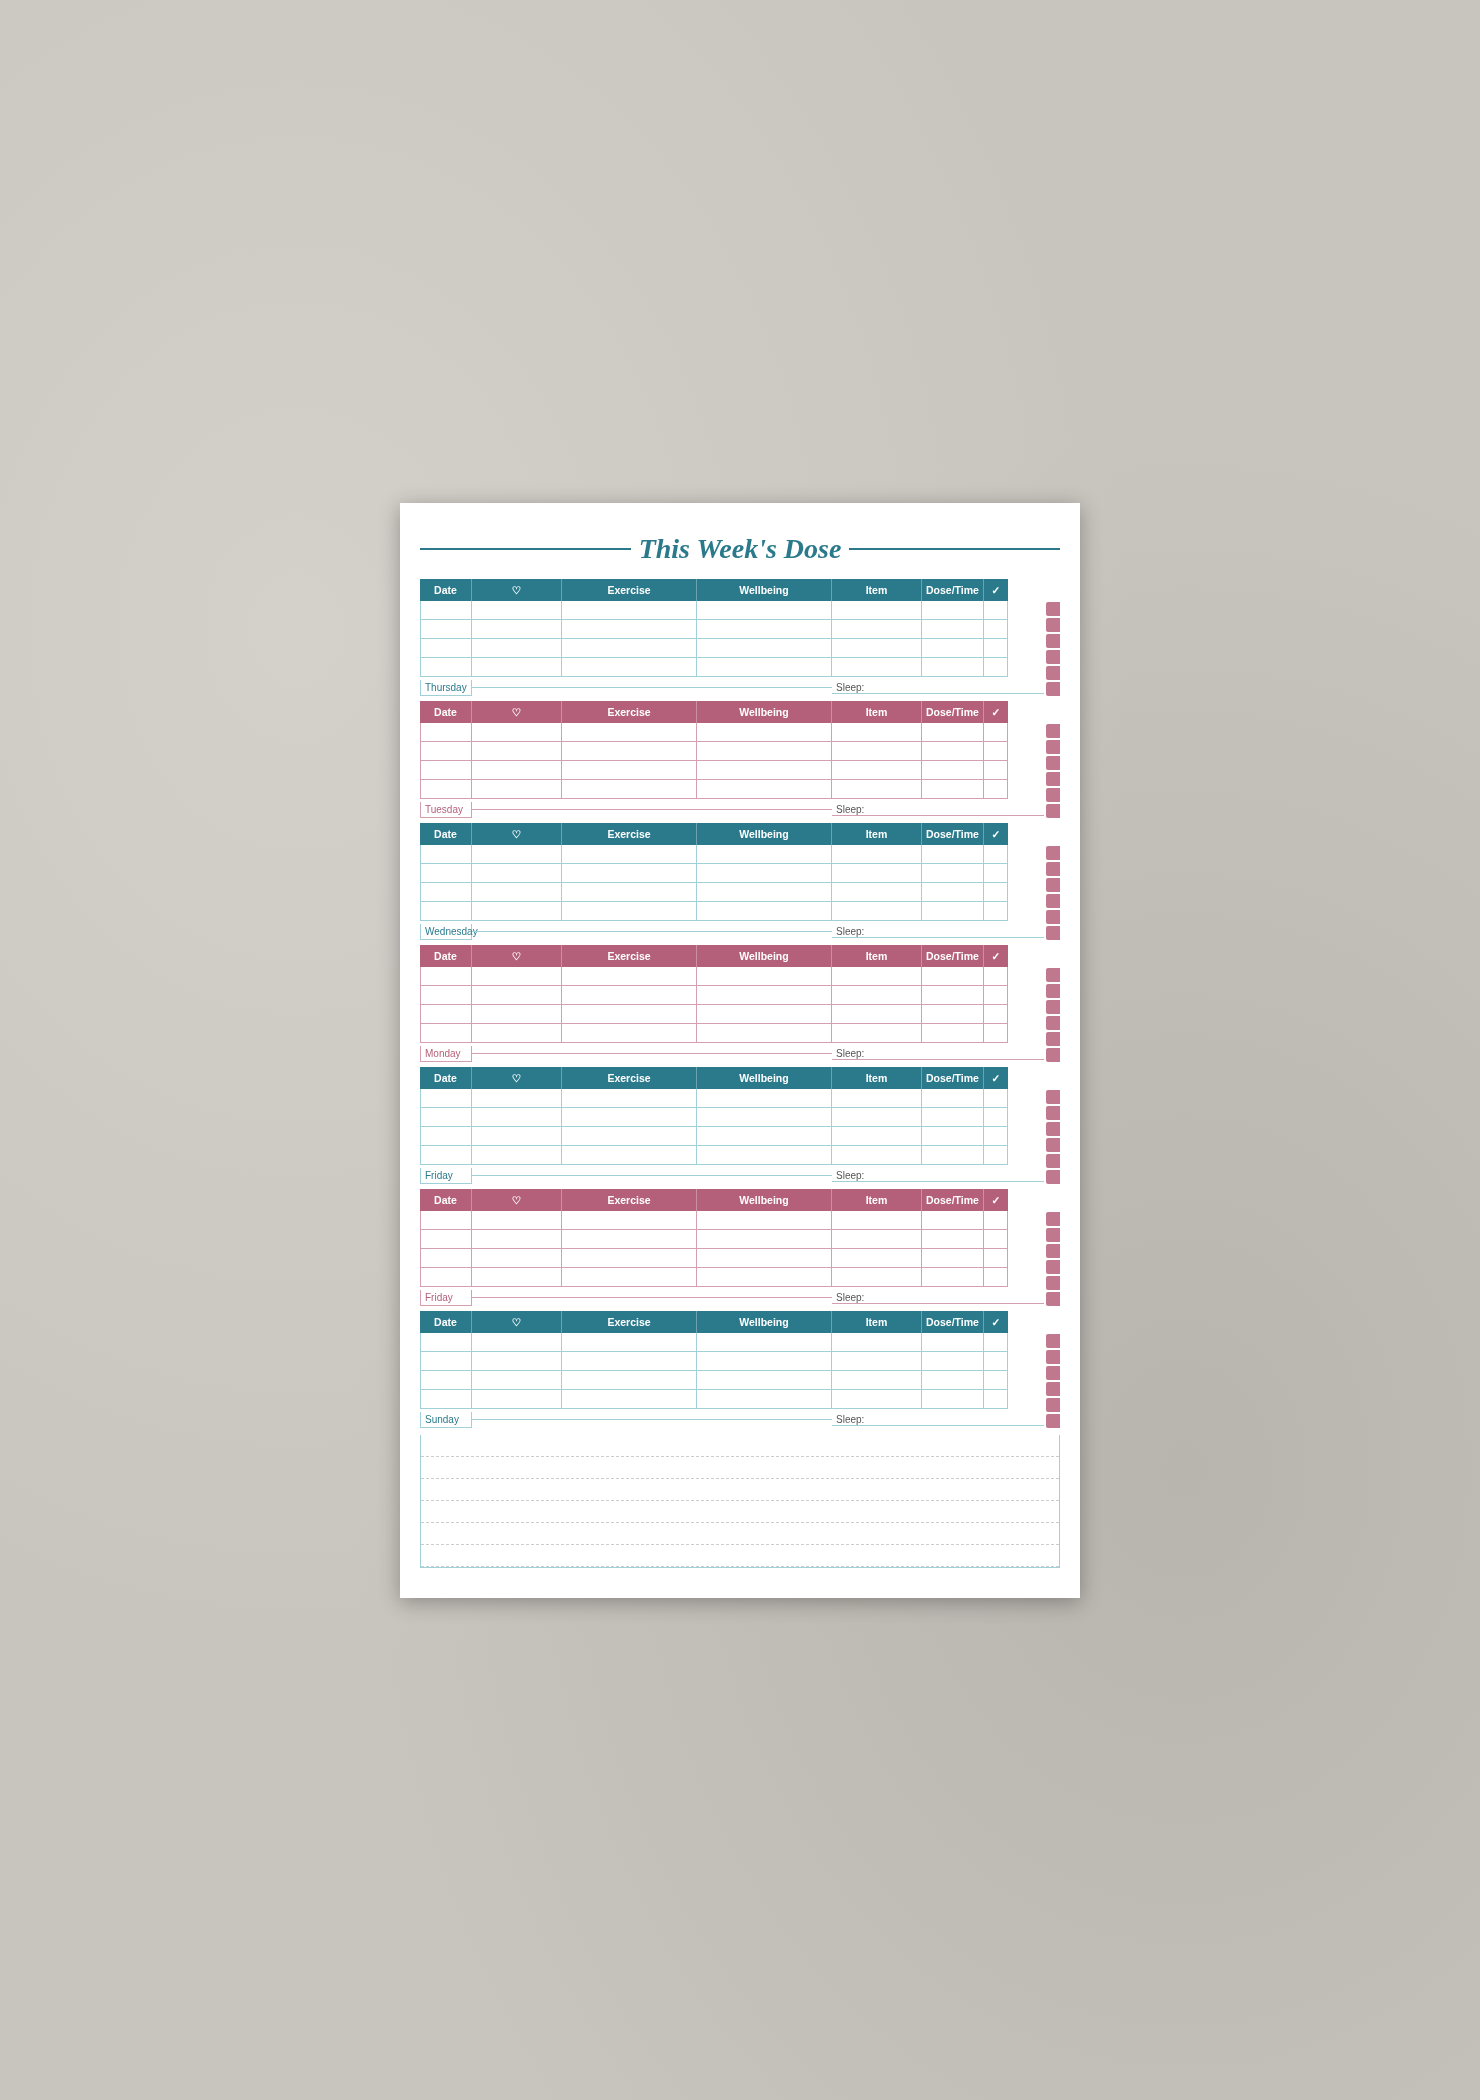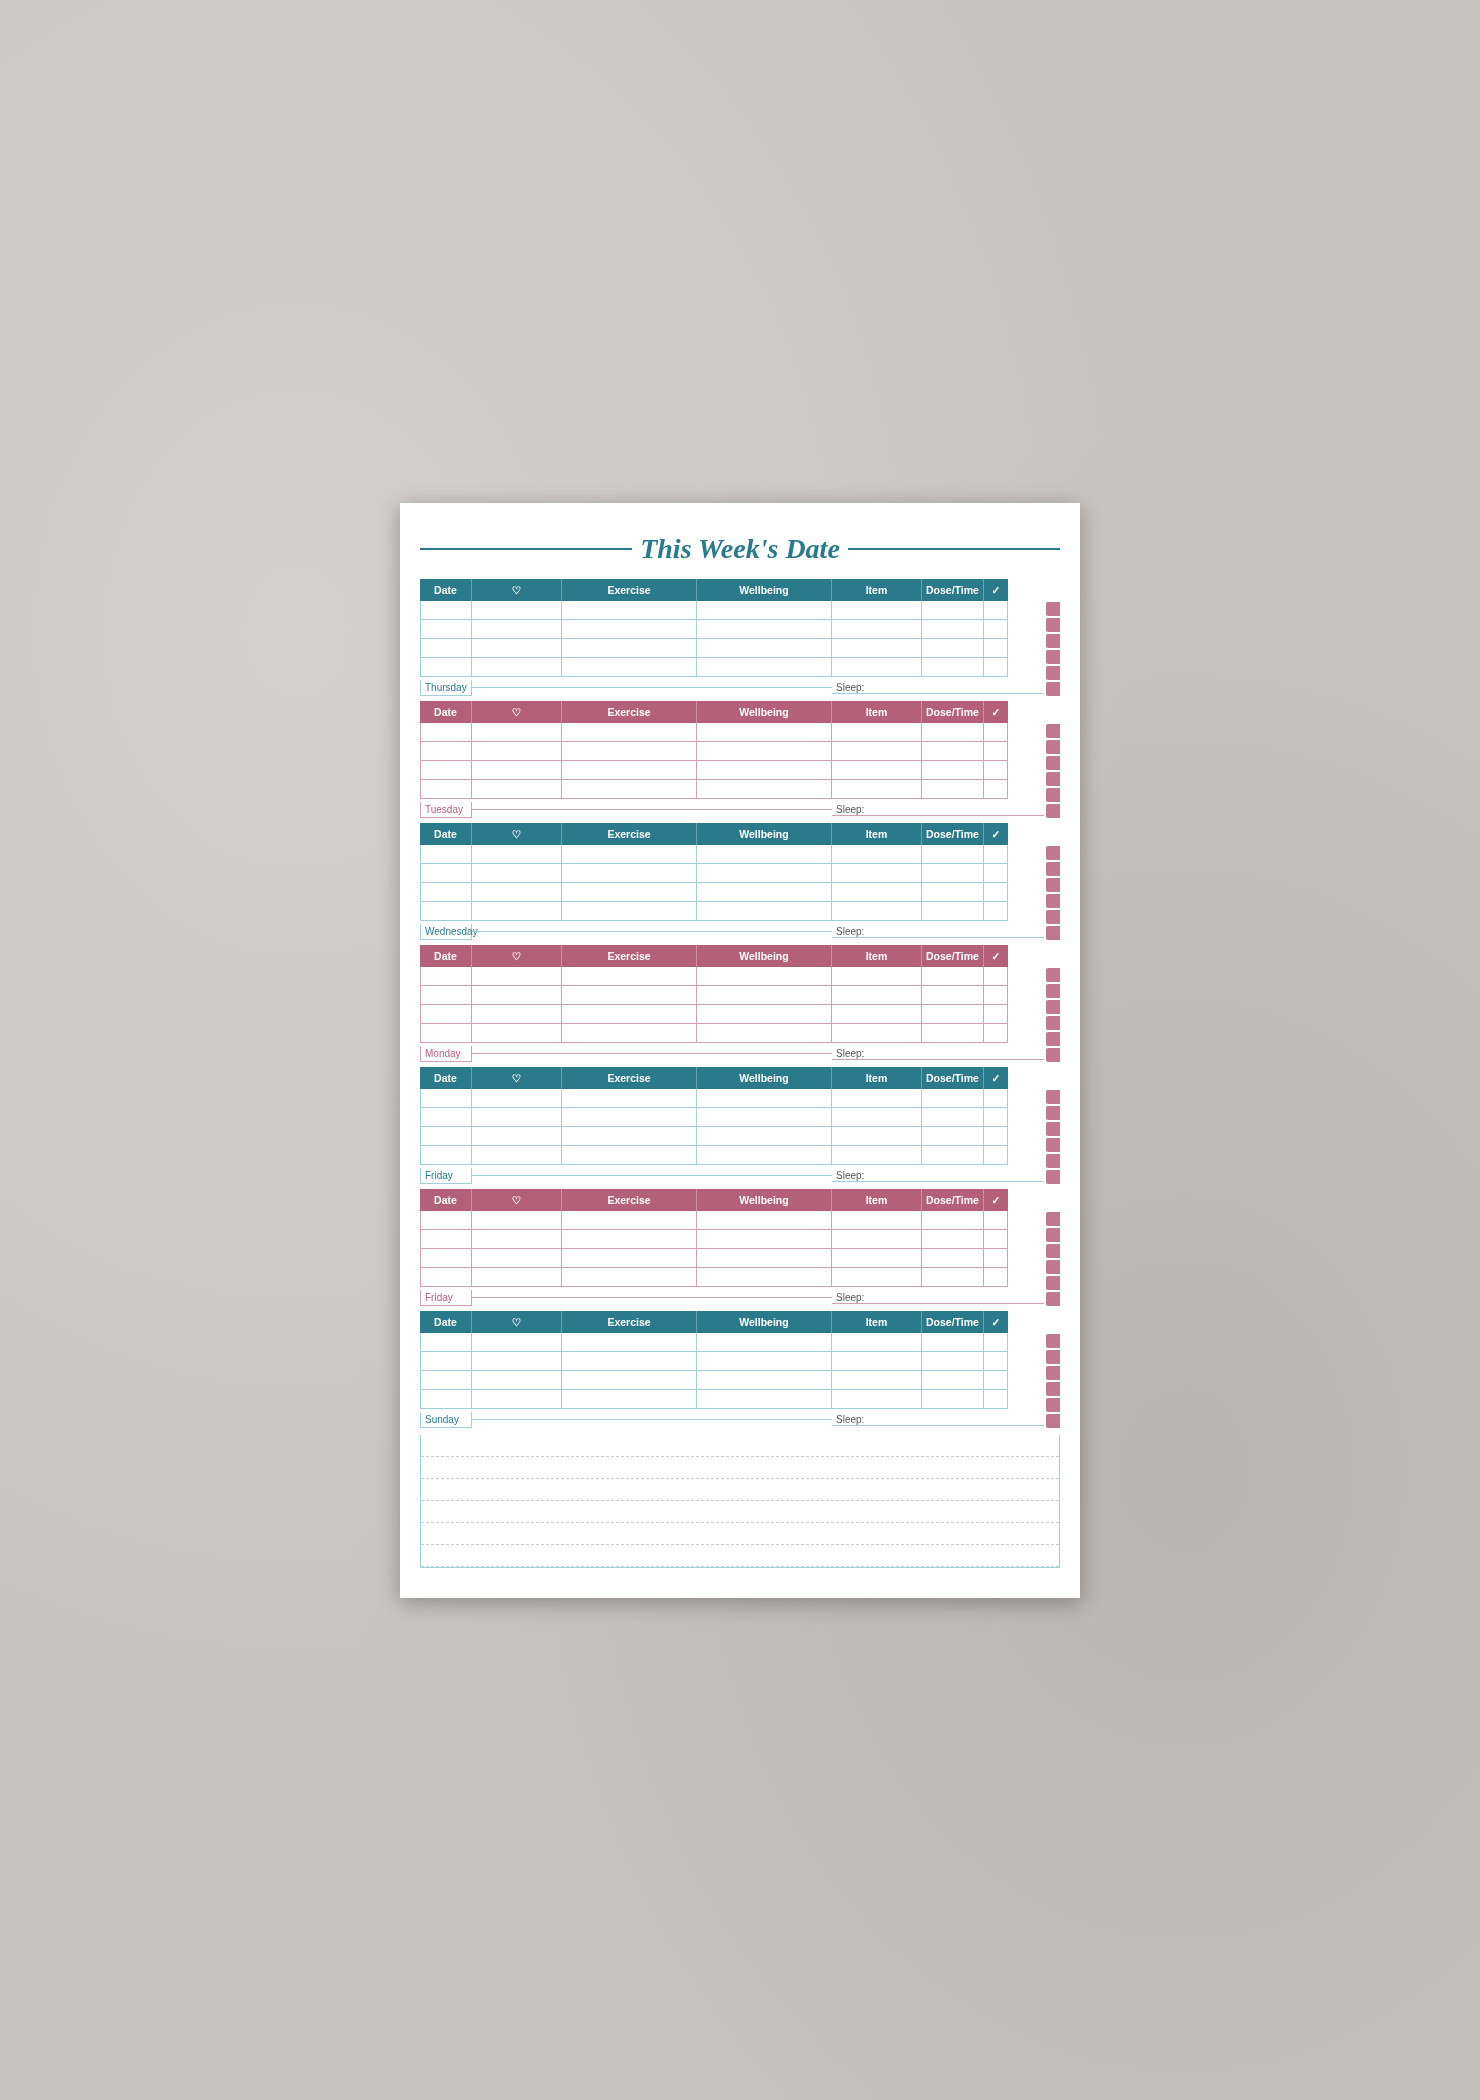--- a/index.html
+++ b/index.html
@@ -74,21 +74,21 @@
       border-top: none;
     }
   </style>
 </head>
 <body>
 
 <div class="page">
 
   <div class="title-area">
     <div class="title-line"></div>
-    <div class="title-text">This Week's Date</div>
+    <div class="title-text">This Week's Dose</div>
     <div class="title-line"></div>
   </div>
 
   <div id="days-container">
       <div class="day-wrapper" style="margin-bottom: 2px;">
         <div style="flex: 1 1 0%;">
           <div style="display: flex; height: 22px;">
             <div style="width: 52px; flex-shrink: 0; display: flex; align-items: center; justify-content: center; font-size: 10.5px; font-weight: bold; color: rgb(255, 255, 255); background: rgb(42, 122, 140); border-right: 1px solid rgba(255, 255, 255, 0.3);">Date</div>
             <div style="width: 90px; flex-shrink: 0; display: flex; align-items: center; justify-content: center; font-size: 10.5px; font-weight: bold; color: rgb(255, 255, 255); background: rgb(42, 122, 140); border-right: 1px solid rgba(255, 255, 255, 0.3);">♡</div>
             <div style="width: 135px; flex-shrink: 0; display: flex; align-items: center; justify-content: center; font-size: 10.5px; font-weight: bold; color: rgb(255, 255, 255); background: rgb(42, 122, 140); border-right: 1px solid rgba(255, 255, 255, 0.3);">Exercise</div>

